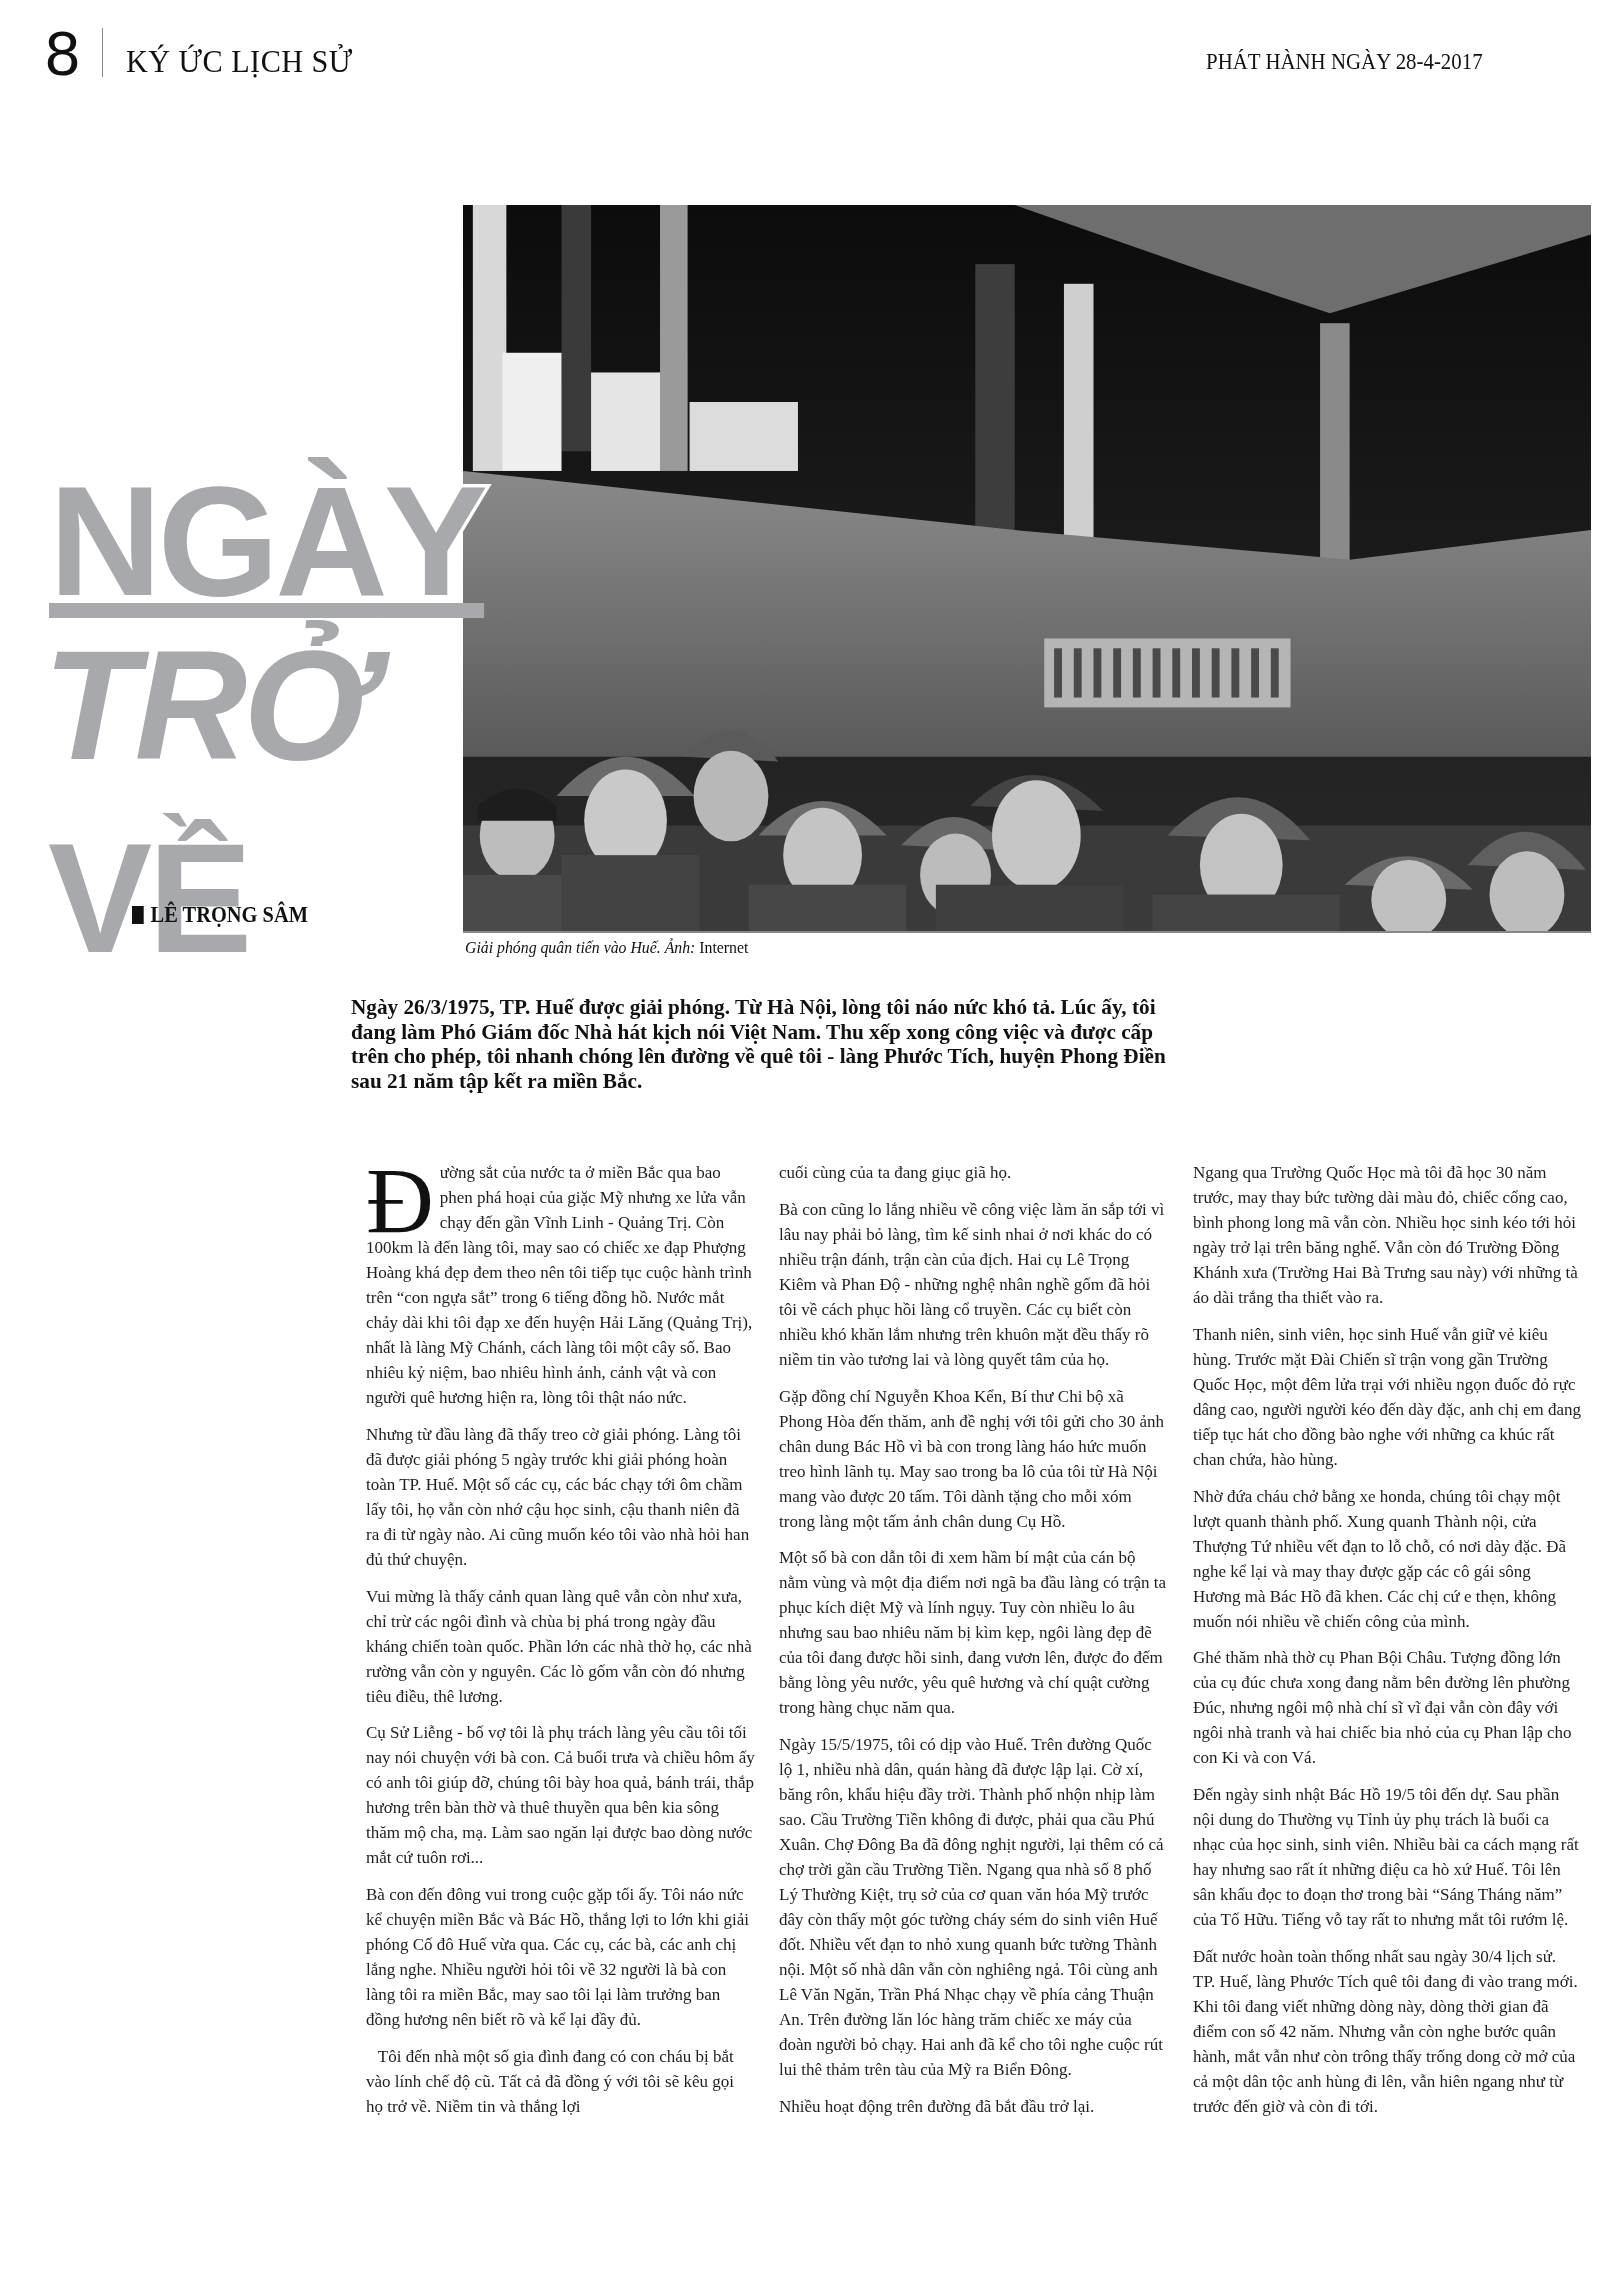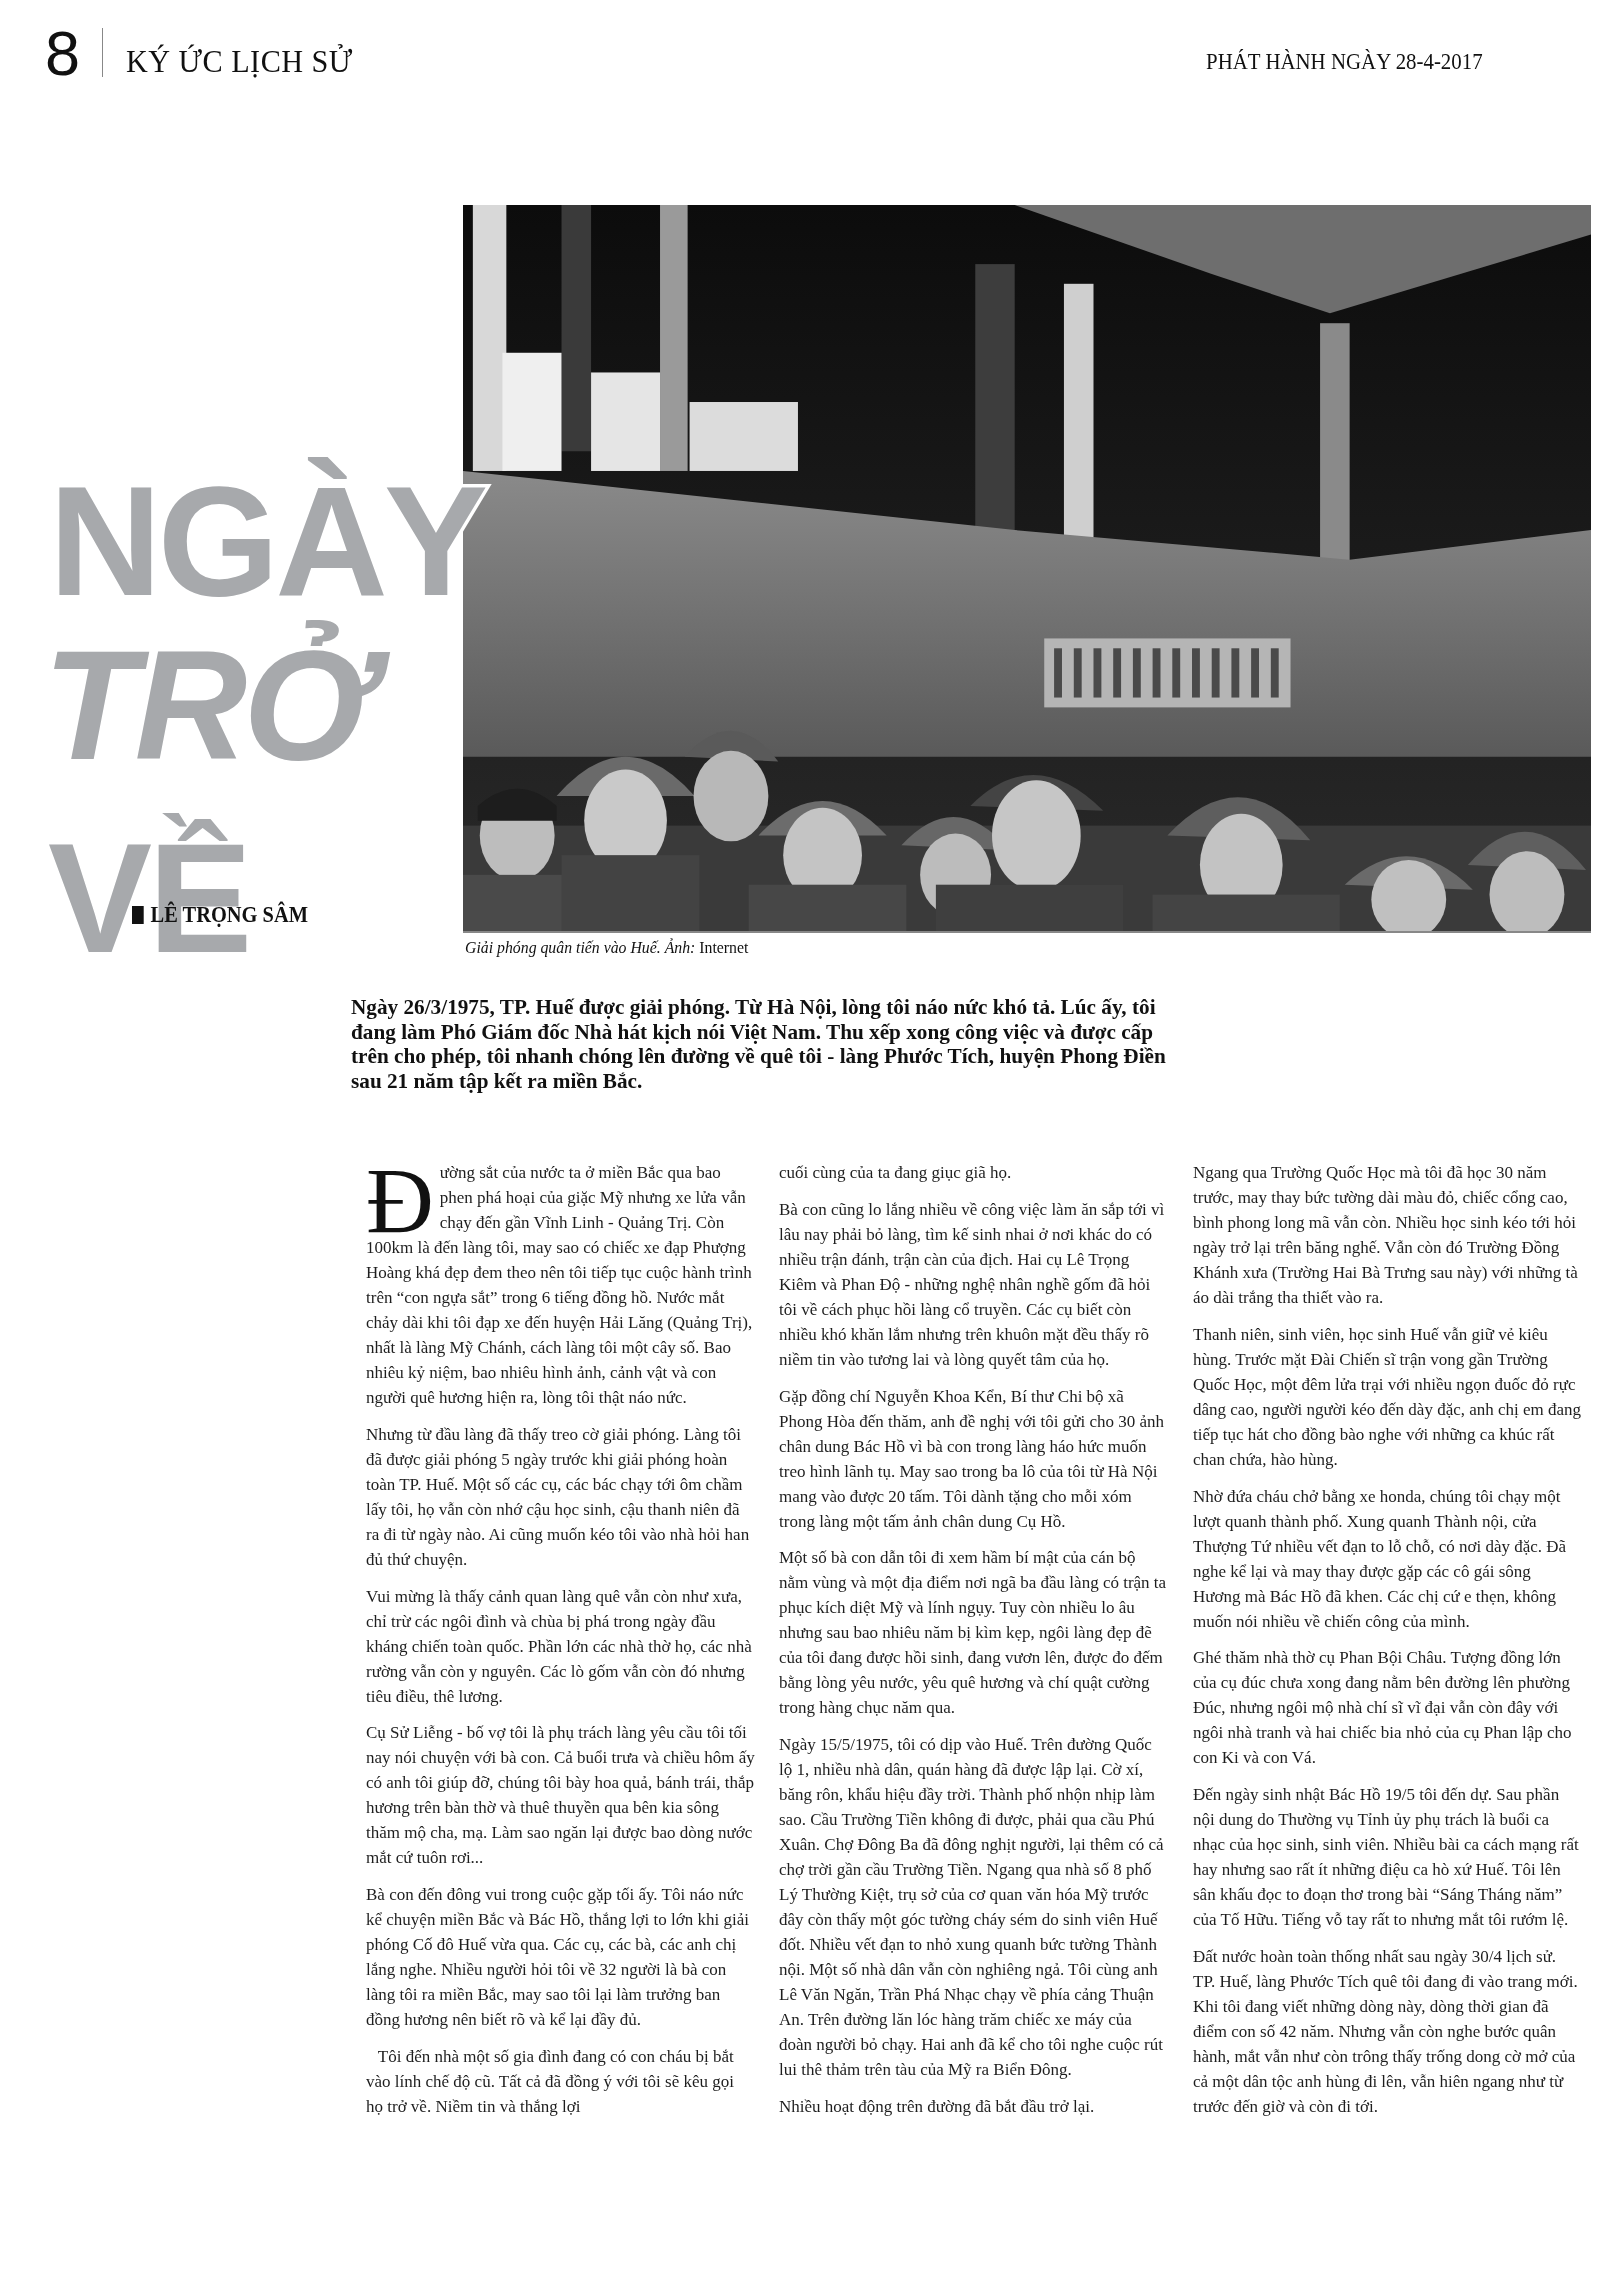--- a/index.html
+++ b/index.html
@@ -9,21 +9,21 @@
   .page-num { position: absolute; left: 45px; top: 21.7px; font-family: "Liberation Sans", sans-serif; font-size: 63px; line-height: 63px; color: #111; }
   .header-rule { position: absolute; left: 102px; top: 27.6px; width: 1px; height: 49px; background: #888; }
   .section { position: absolute; left: 126px; top: 43px; font-family: "Liberation Serif", serif; font-size: 32.5px; letter-spacing: 0.5px; transform: scaleX(0.93); transform-origin: left; color: #111; }
   .issue-date { position: absolute; right: 128px; top: 49px; font-family: "Liberation Serif", serif; font-size: 22.7px; color: #111; transform: scaleX(0.92); transform-origin: right; }
 
   .photo { position: absolute; left: 463px; top: 205px; width: 1128px; height: 726px; overflow: hidden; border-bottom: 2px solid #888; background: #2a2a2a; }
   .photo svg { display: block; width: 100%; height: 100%; }
 
   .title { position: absolute; left: 0; top: 424px; width: 552px; }
   .title-line { position: absolute; font-family: "Liberation Sans", sans-serif; font-weight: 700; color: #a7a9ac; letter-spacing: -3.9px; white-space: nowrap; }
-  .title-line.l1 { left: 49px; top: 27.6px; font-size: 156px; }
+  .title-line.l1 { left: 49px; top: 27.6px; font-size: 156px; text-decoration: underline; }
   .title-line.l1 .y-outlined { -webkit-text-stroke: 6.9px #ffffff; paint-order: stroke fill; }
   .title-line.l2 { left: 43px; top: 192px; font-size: 156px; font-style: italic; }
   .title-line.l3 { left: 48px; top: 357px; font-size: 156px; margin-top: 28px; }
 
   .byline { position: absolute; left: 132px; top: 902px; font-family: "Liberation Serif", serif; font-weight: 700; font-size: 22.7px; color: #111; display: flex; align-items: center; gap: 7.9px; transform: scaleX(0.9); transform-origin: left; }
   .byline .square { width: 12.8px; height: 17.7px; background: #111; display: inline-block; }
 
   .caption { position: absolute; left: 465px; top: 939px; font-size: 15.8px; color: #111; }
   .caption i { }
   .caption b { font-weight: 400; text-align: right; }

